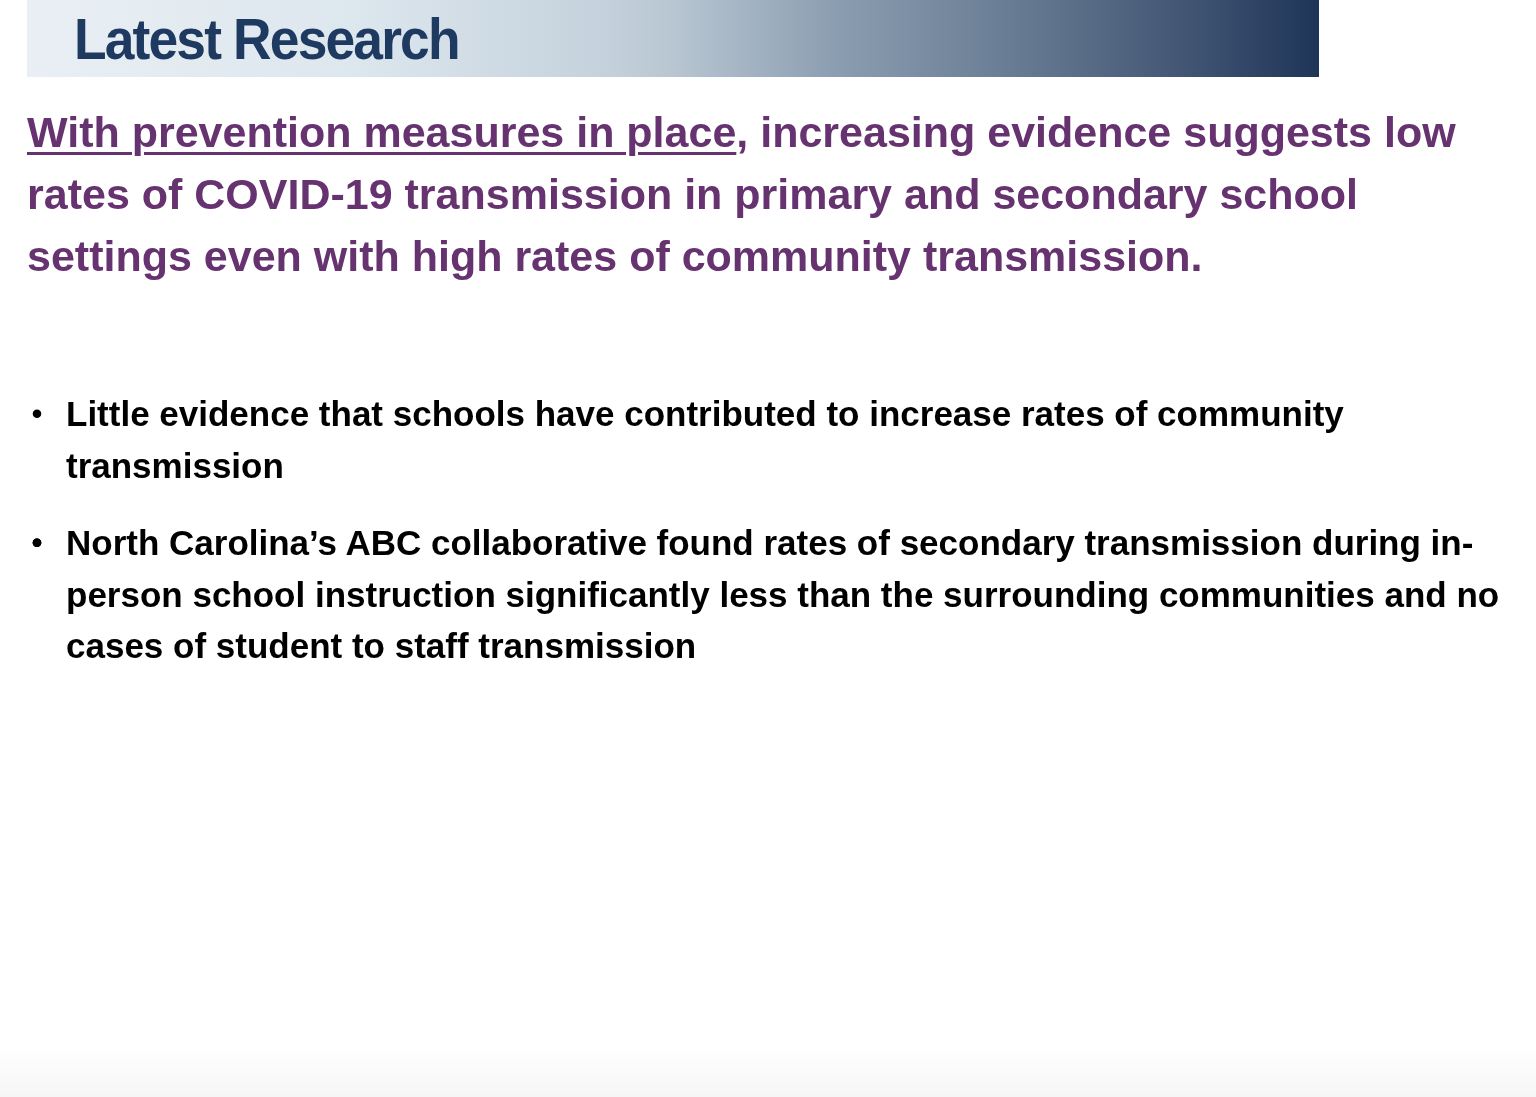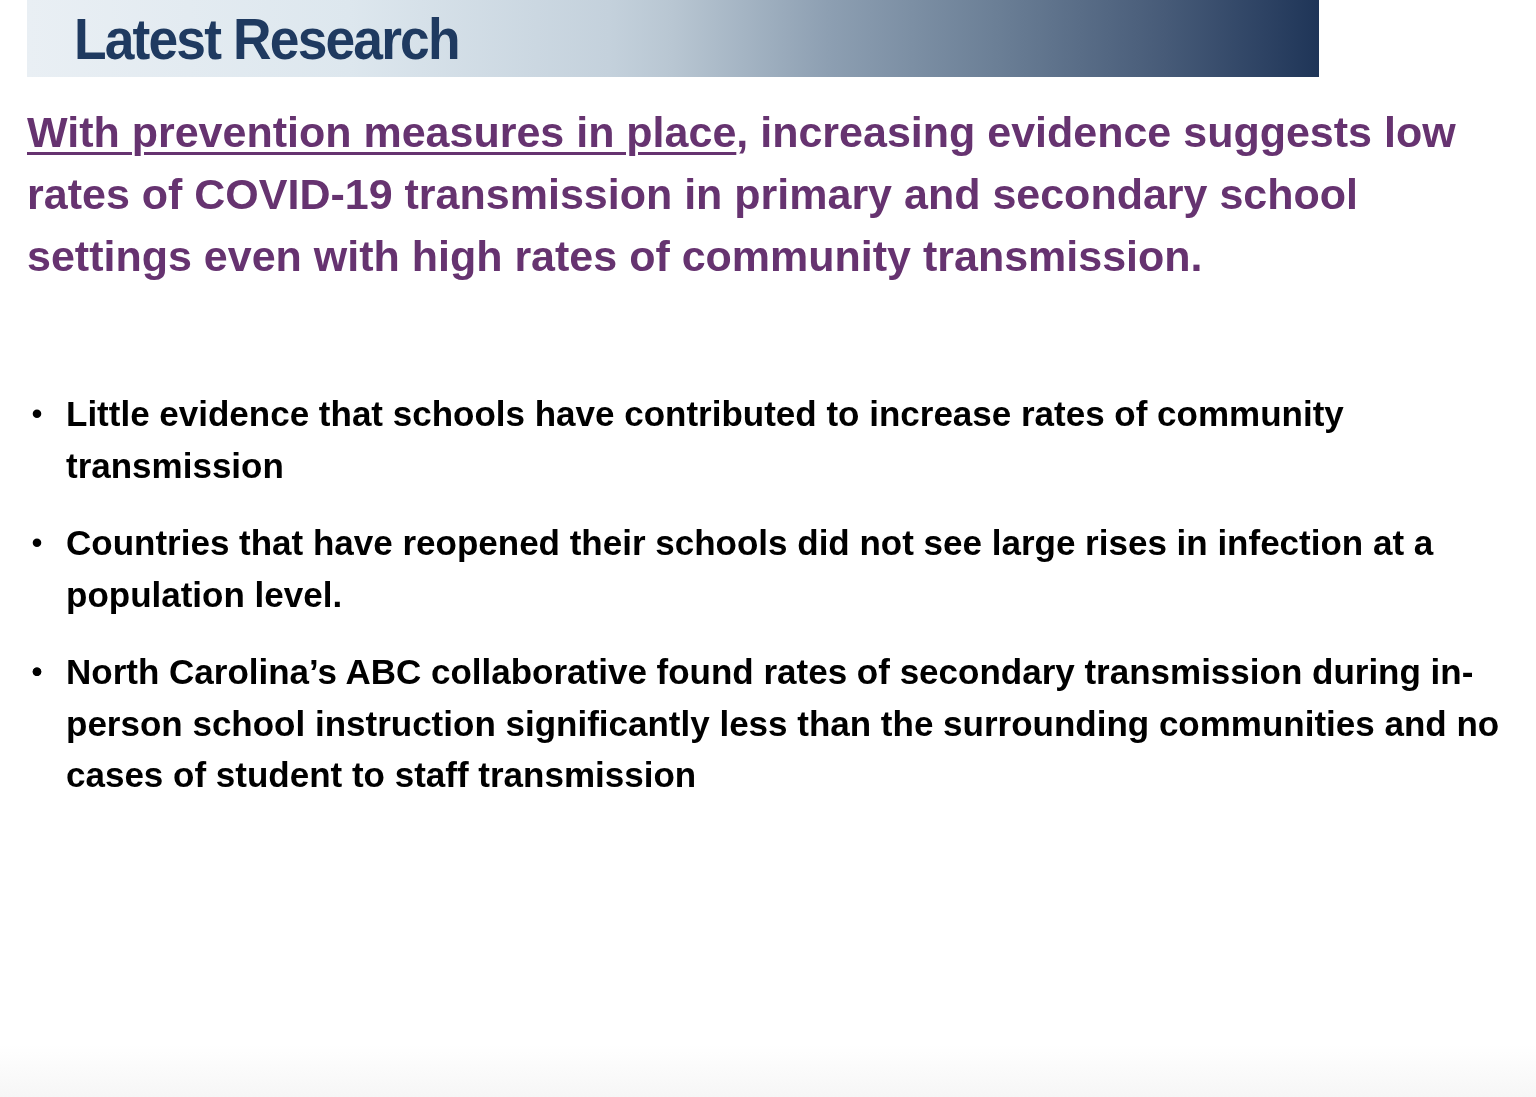--- a/index.html
+++ b/index.html
@@ -94,21 +94,20 @@
 
   <div class="headline"><span class="underline">With prevention measures in place</span><span>, increasing evidence suggests low rates of COVID-19 transmission in primary and secondary school settings even with high rates of community transmission.</span></div>
 
   <ul class="bullets">
     <li class="bullet-item">
       <span class="bullet-dot">•</span>
       <span>Little evidence that schools have contributed to increase rates of community transmission</span>
     </li>
     <li class="bullet-item">
       <span class="bullet-dot">•</span>
-      <span>Countries that have reopened their schools did not see large rises in infection at a population level.</span>
     </li>
     <li class="bullet-item">
       <span class="bullet-dot">•</span>
     </li>
     <li class="bullet-item">
       <span class="bullet-dot">•</span>
       <span>North Carolina’s ABC collaborative found rates of secondary transmission during in-person school instruction significantly less than the surrounding communities and no cases of student to staff transmission</span>
     </li>
   </ul>
 </div>

